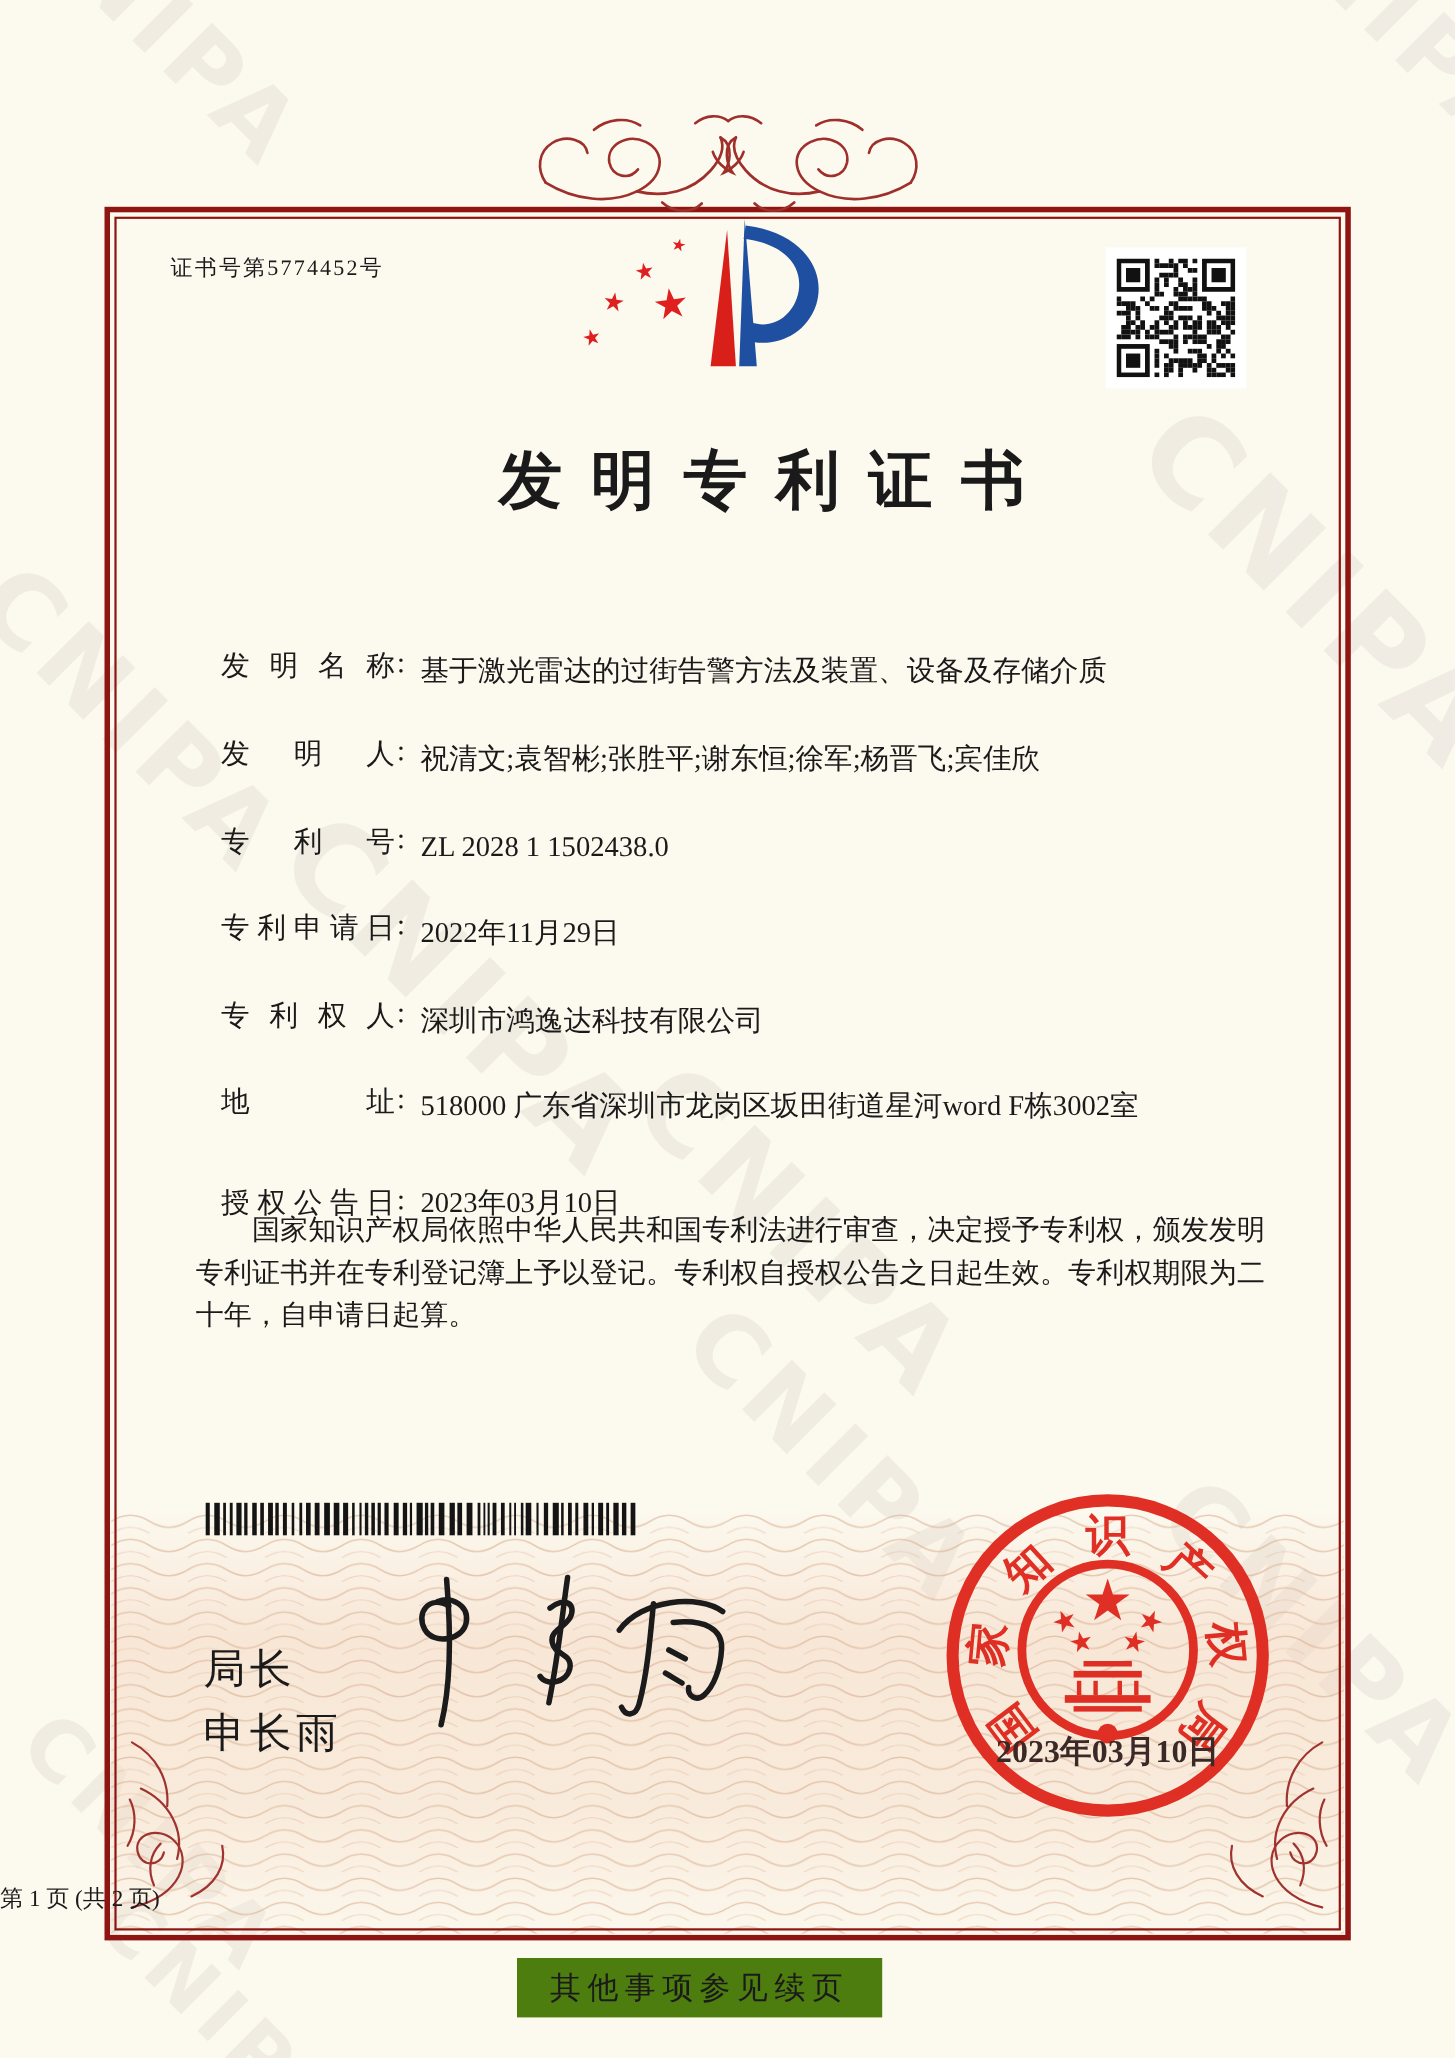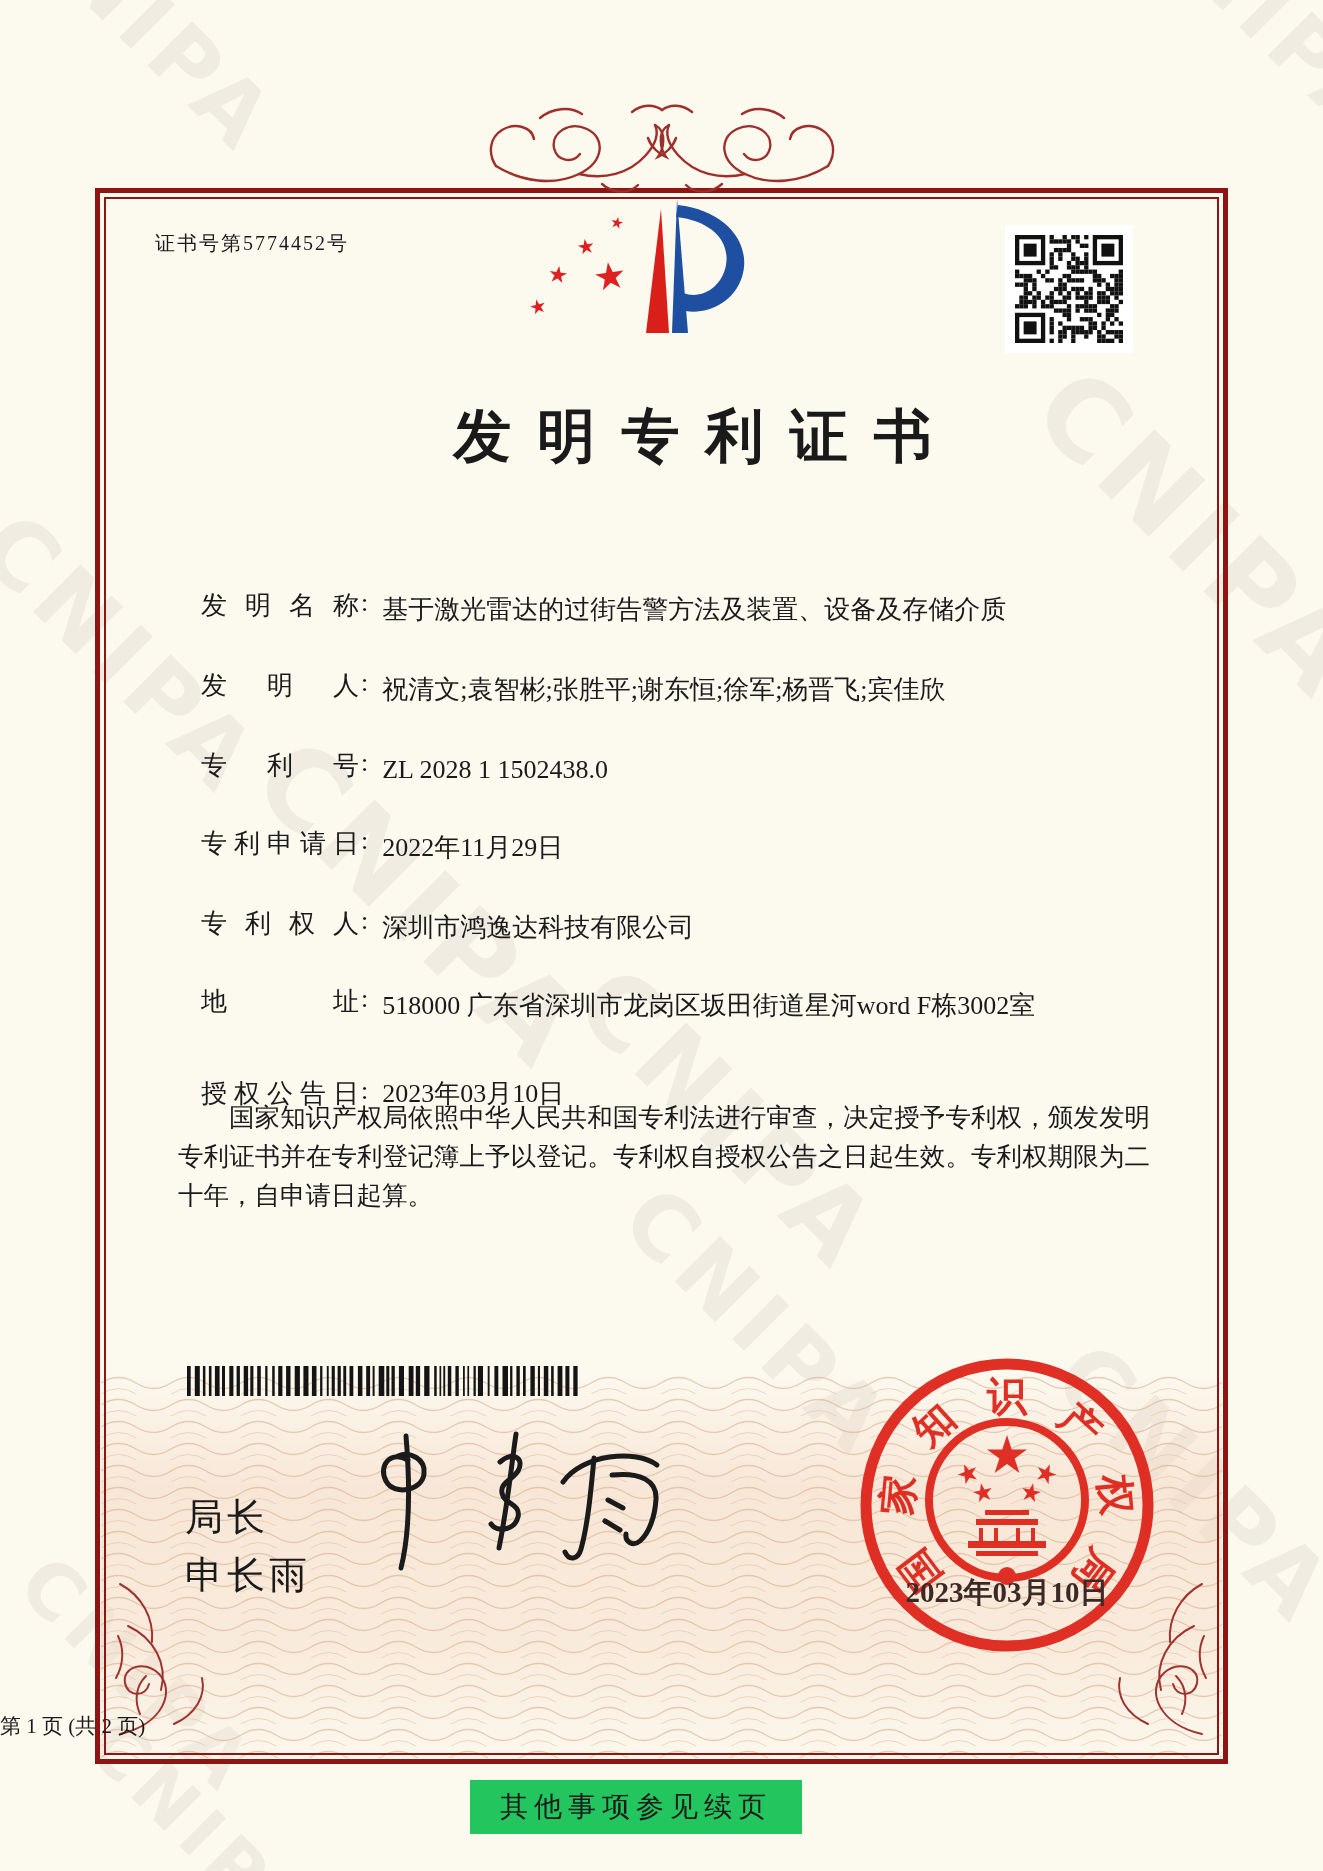--- a/index.html
+++ b/index.html
@@ -39,21 +39,21 @@
   .paras p{margin:0 0 30px 0;text-indent:2em;font-family:Liberation Mono, monospace;}
   
   .barcode{position:absolute;left:185px;top:1366px;z-index:2;}
   .officer{position:absolute;left:185px;top:1488px;z-index:2;
            font-family:"DejaVu Sans","Liberation Sans",sans-serif;font-weight:normal;
            font-size:38px;letter-spacing:4px;line-height:58px;}
   .signature{position:absolute;left:350px;top:1428px;z-index:3;}
   .seal{position:absolute;left:852px;top:1350px;z-index:3;opacity:.96;}
   .seal text{font-family:"Liberation Serif","DejaVu Serif",serif;}
   .pagefoot{position:absolute;left:0;top:1712px;width:1260px;text-align:left;font-size:21px;z-index:2;}
-  .contnote{position:absolute;left:470px;top:1780px;background:#22c55e;padding:8px 30px;
+  .contnote{position:absolute;left:470px;top:1780px;background:#4d7c0f;padding:8px 30px;
             font-size:28px;letter-spacing:6px;z-index:2;}
   .ornament{position:absolute;z-index:2;}
 </style>
 </head>
 <body>
 
 <svg width="0" height="0" style="position:absolute" aria-hidden="true">
   <defs>
     <polygon id="star5" points="0,-10 2.25,-3.09 9.51,-3.09 3.63,1.18 5.88,8.09 0,3.82 -5.88,8.09 -3.63,1.18 -9.51,-3.09 -2.25,-3.09"></polygon>
   </defs>

